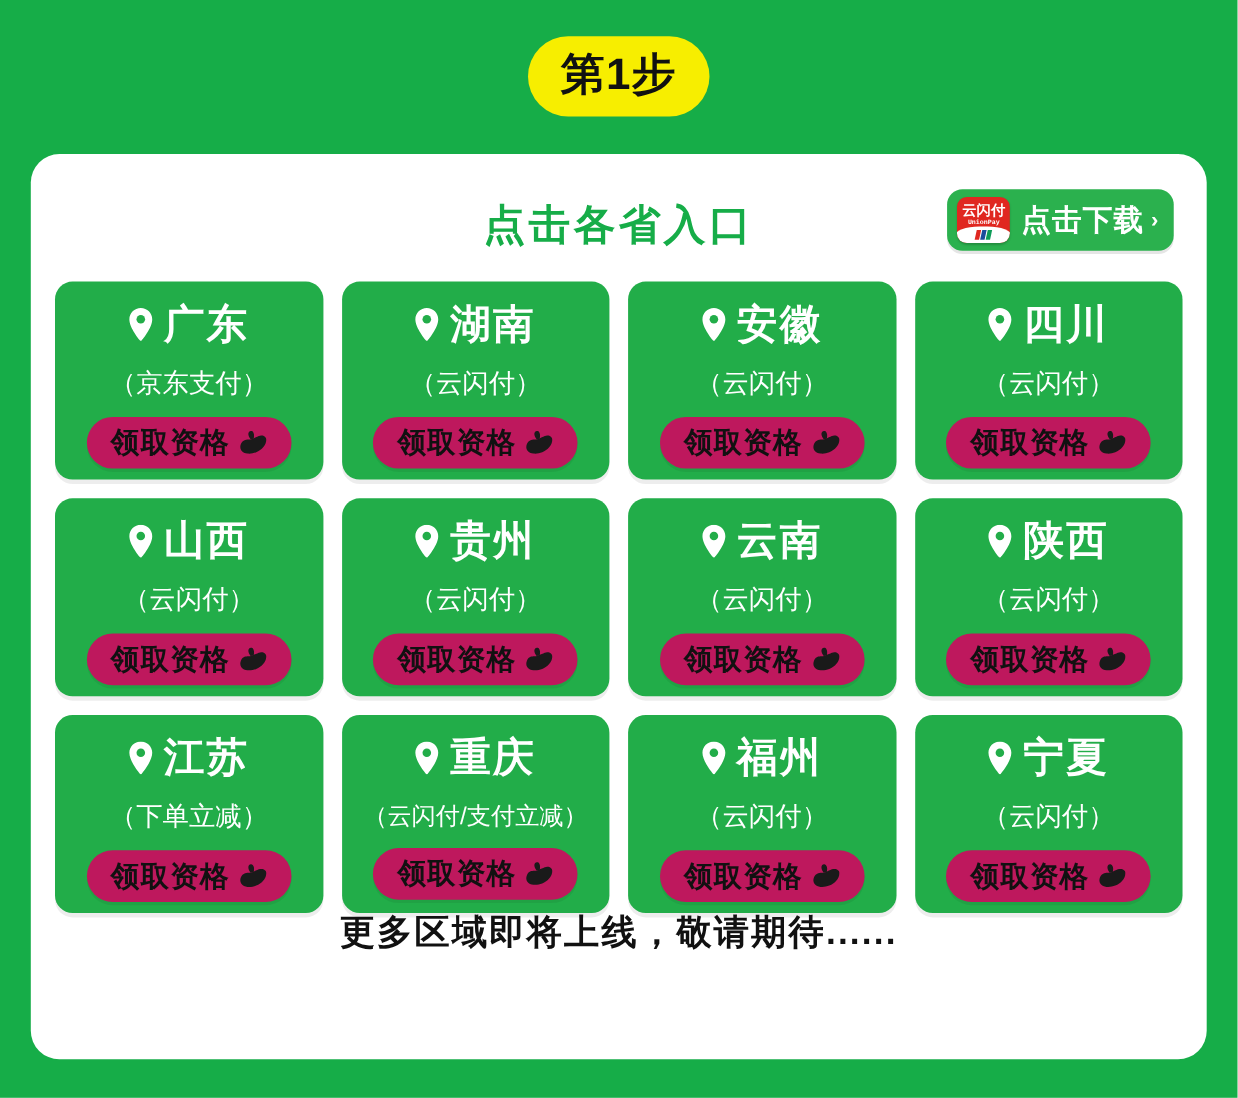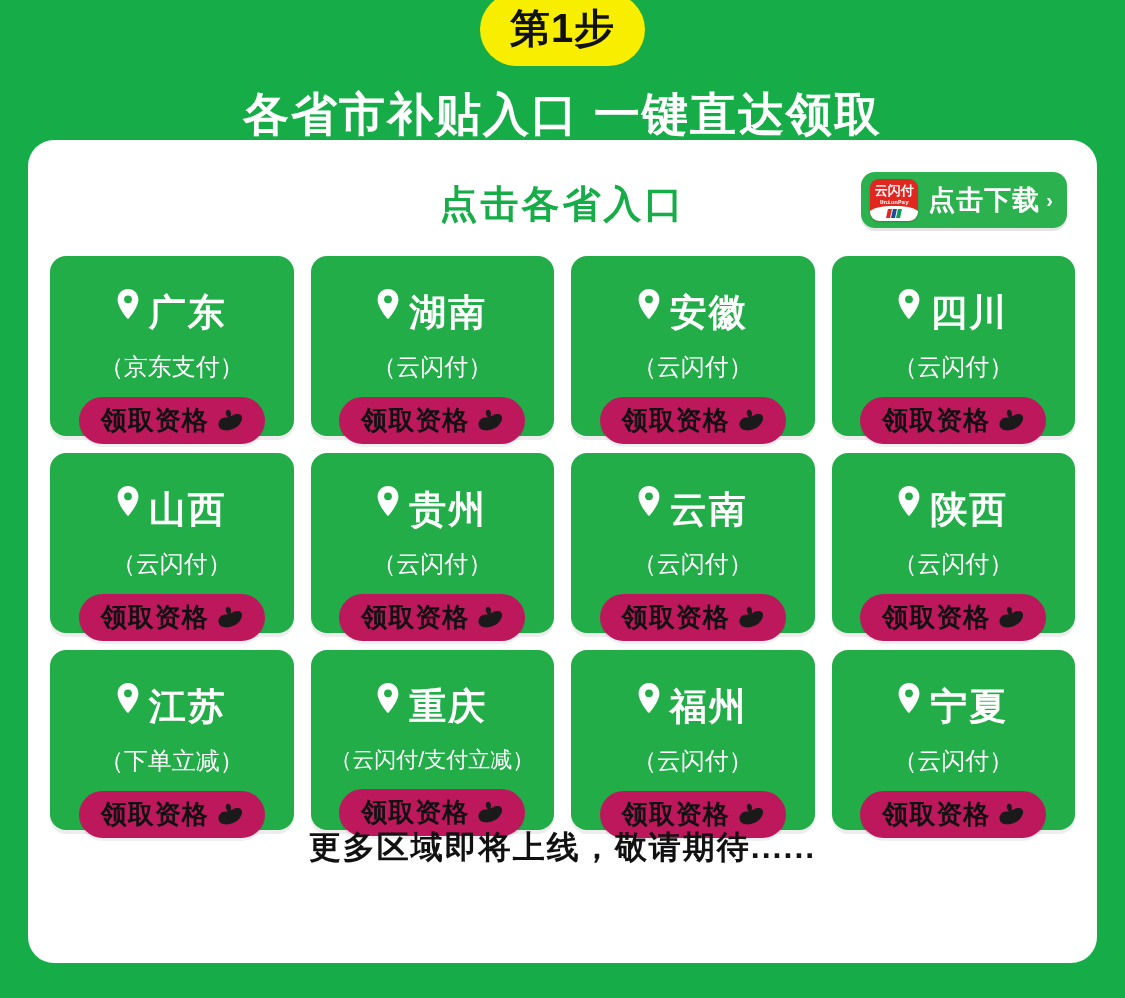--- a/index.html
+++ b/index.html
@@ -115,21 +115,21 @@
     box-shadow:0 4px 0 rgba(0,0,0,0.07);
     cursor:pointer;
   }
   .card-head{
     display:flex;align-items:center;gap:10px;
     color:#ffffff;
   }
   .pin{width:22px;height:30px;flex:0 0 auto;display:block;}
   .card-name{
     font-size:37px;font-weight:bold;line-height:1;
-    letter-spacing:2px;white-space:nowrap;margin-top:18px;
+    letter-spacing:2px;white-space:nowrap;
   }
   .card-sub{
     margin-top:24px;
     color:#ffffff;
     font-size:24px;line-height:1;
     letter-spacing:0px;white-space:nowrap;text-align:right;
   }
   .card-sub.small{font-size:22px;}
   .claim-pill{
     margin-top:18px;
@@ -162,21 +162,20 @@
     white-space:nowrap;
   }
 </style>
 </head>
 <body>
 
 <div class="page">
 
   <div class="header">
     <div class="step-pill">第1步</div>
-    <div class="header-title">各省市补贴入口 一键直达领取</div>
   </div>
 
   <div class="panel">
 
     <div class="panel-top">
       <div class="panel-title">点击各省入口</div>
 
       <div class="download-btn">
         <div class="up-logo">
           <span class="up-cn">云闪付</span>

